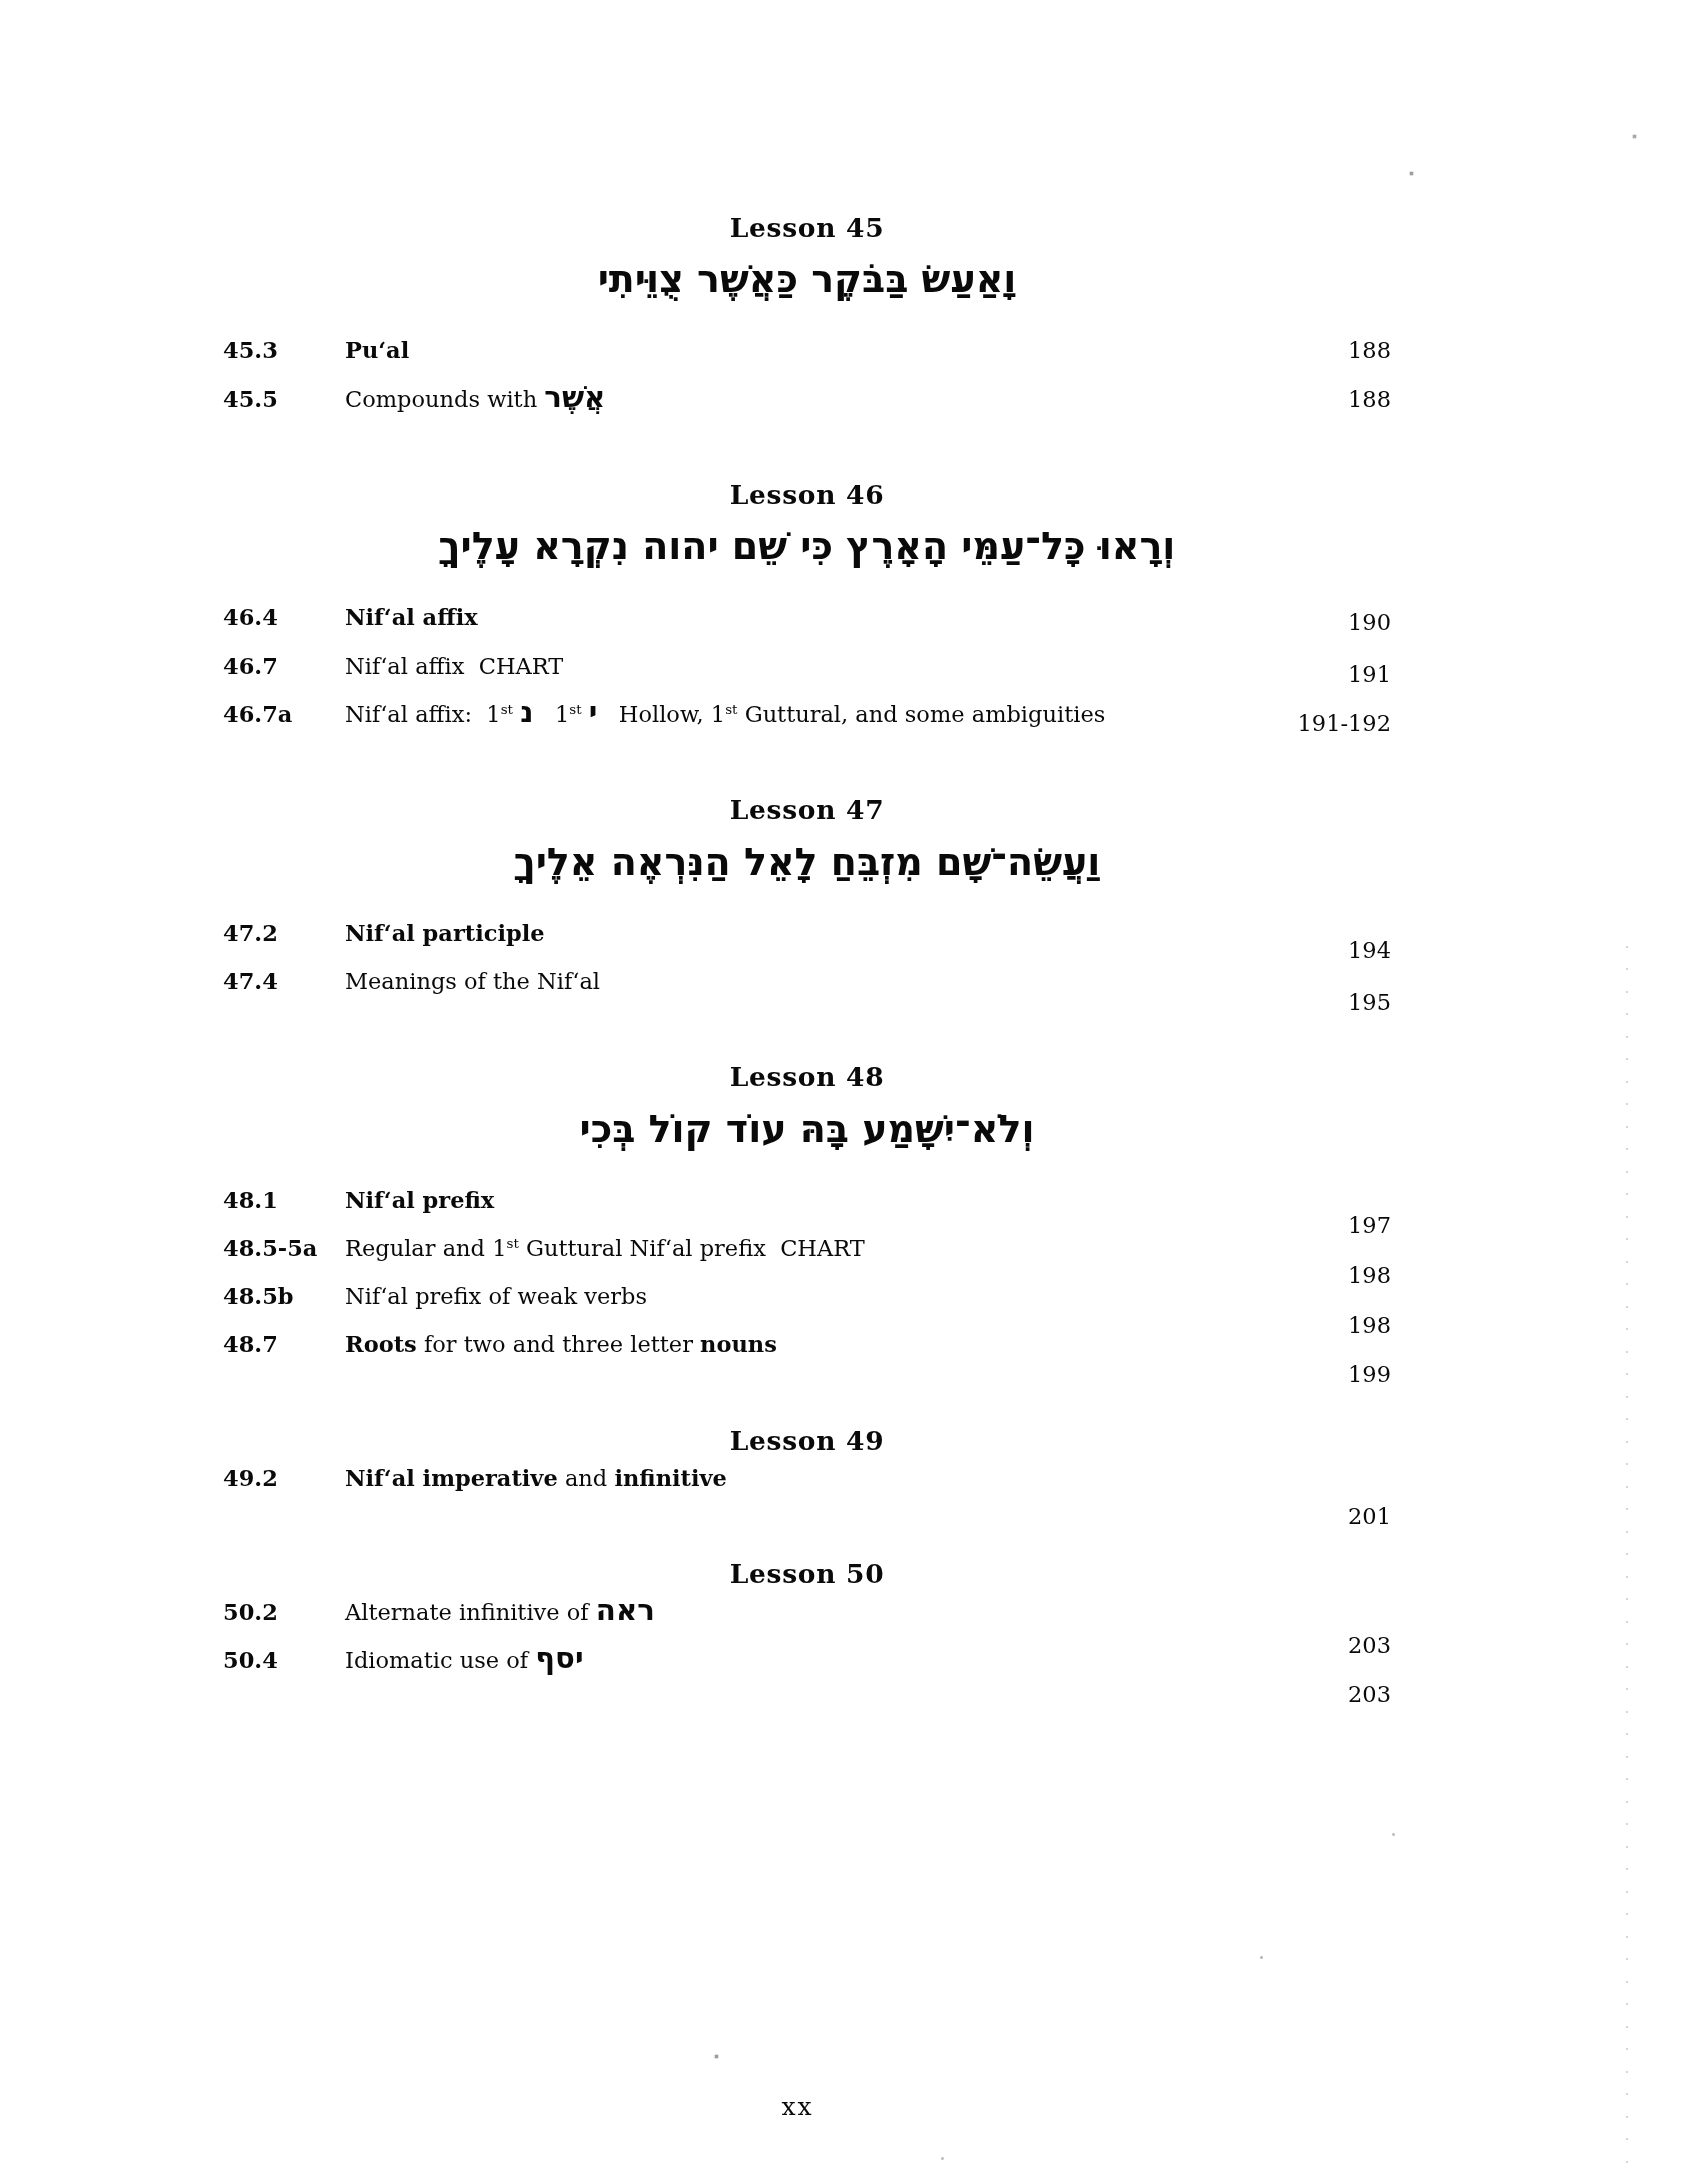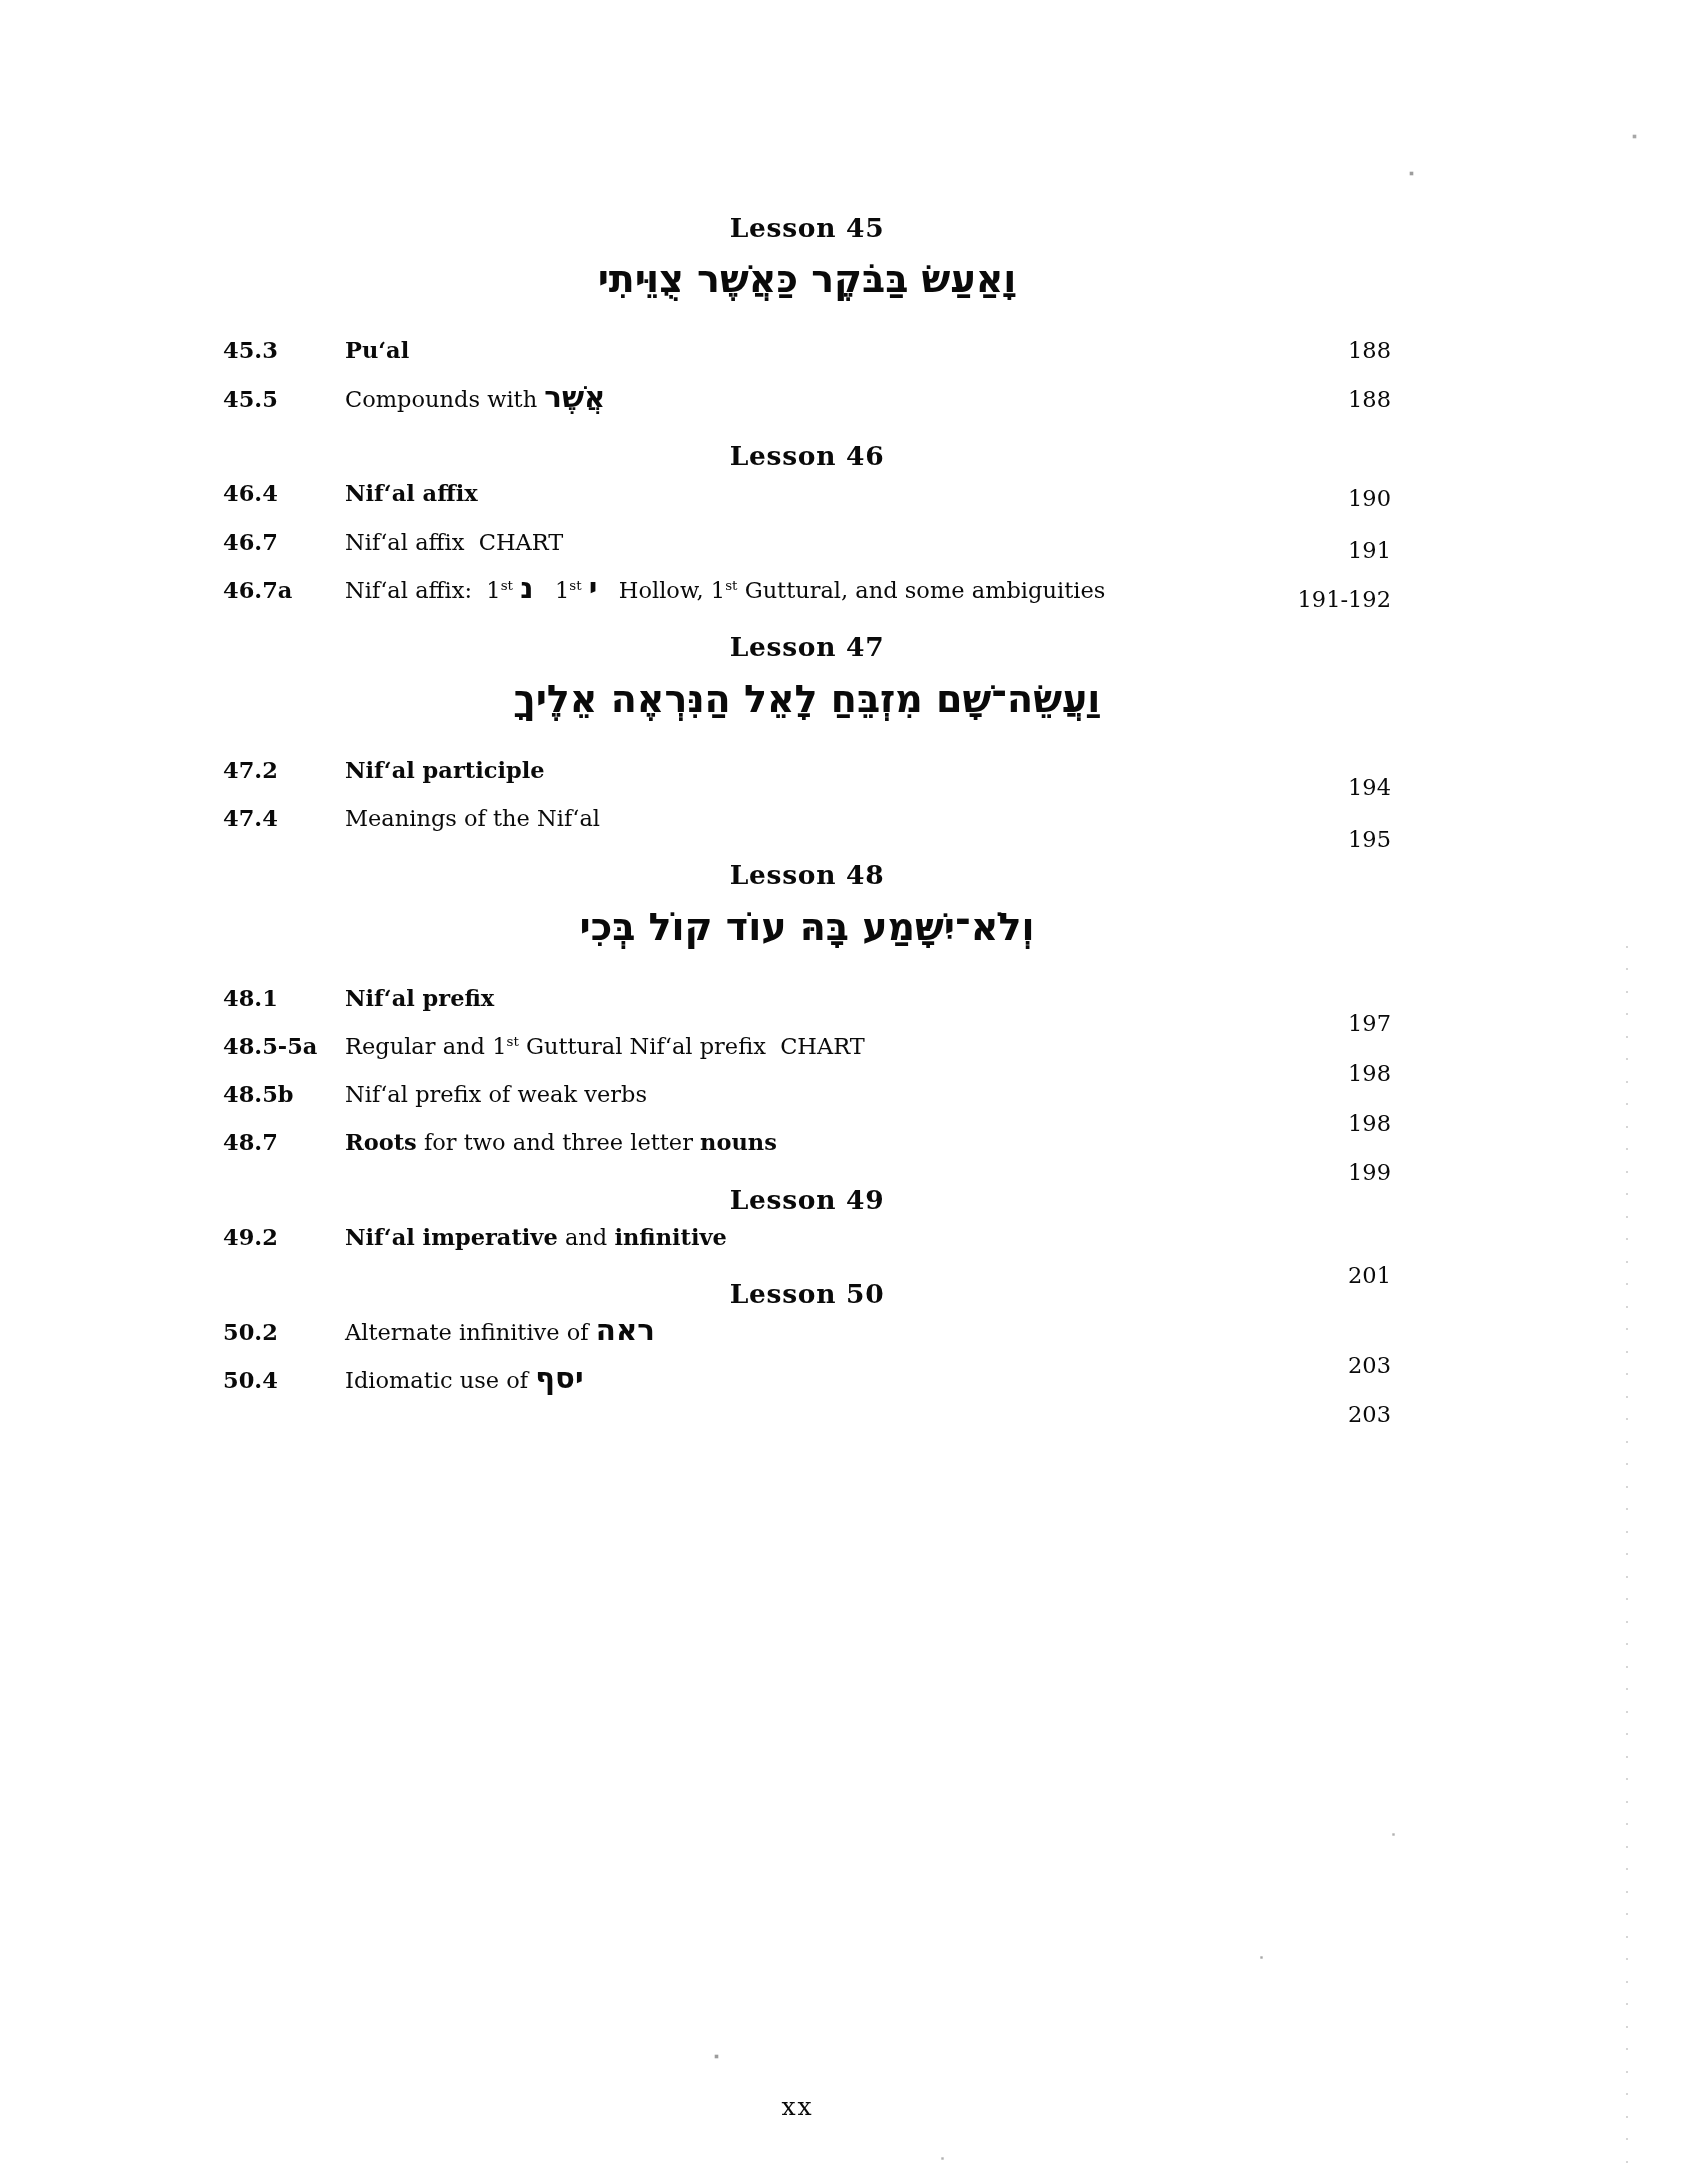--- a/index.html
+++ b/index.html
@@ -9,21 +9,21 @@
     color:#0a0a0a;
     font-family:"DejaVu Serif", serif;
     position:relative;
     overflow:hidden;
   }
   .content {
     position:absolute;
     left:223px; top:213px;
     width:1168px;
   }
-  .lesson + .lesson { margin-top:27px; }
+  .lesson + .lesson { margin-top:66px; }
   .lesson-heading {
     text-align:center;
     font-weight:bold;
     font-size:26.5px;
     line-height:1.1;
     letter-spacing:0.7px;
     margin-bottom:9.3px;
   }
   .hebrew-verse {
     text-align:center;
@@ -112,20 +112,21 @@
           <span class="entry-page">188</span>
         </div>
         <div class="entry">
           <span class="entry-num">45.5</span>
           <span class="entry-title"><span class="seg">Compounds with </span><span class="seg seg-heb">אֲשֶׁר</span></span>
           <span class="entry-page">188</span>
         </div>
       </section>
       <section class="lesson">
         <div class="lesson-heading">Lesson 46</div>
+        <div class="hebrew-verse" dir="rtl">וְרָאוּ כָּל־עַמֵּי הָאָרֶץ כִּי שֵׁם יהוה נִקְרָא עָלֶיךָ</div>
         <div class="entry">
           <span class="entry-num">46.4</span>
           <span class="entry-title"><span class="seg seg-bold">Nif‘al affix</span></span>
           <span class="entry-page" style="transform: translateY(5.3px);">190</span>
         </div>
         <div class="entry">
           <span class="entry-num">46.7</span>
           <span class="entry-title"><span class="seg">Nif‘al affix  CHART</span></span>
           <span class="entry-page" style="transform: translateY(8px);">191</span>
         </div>

